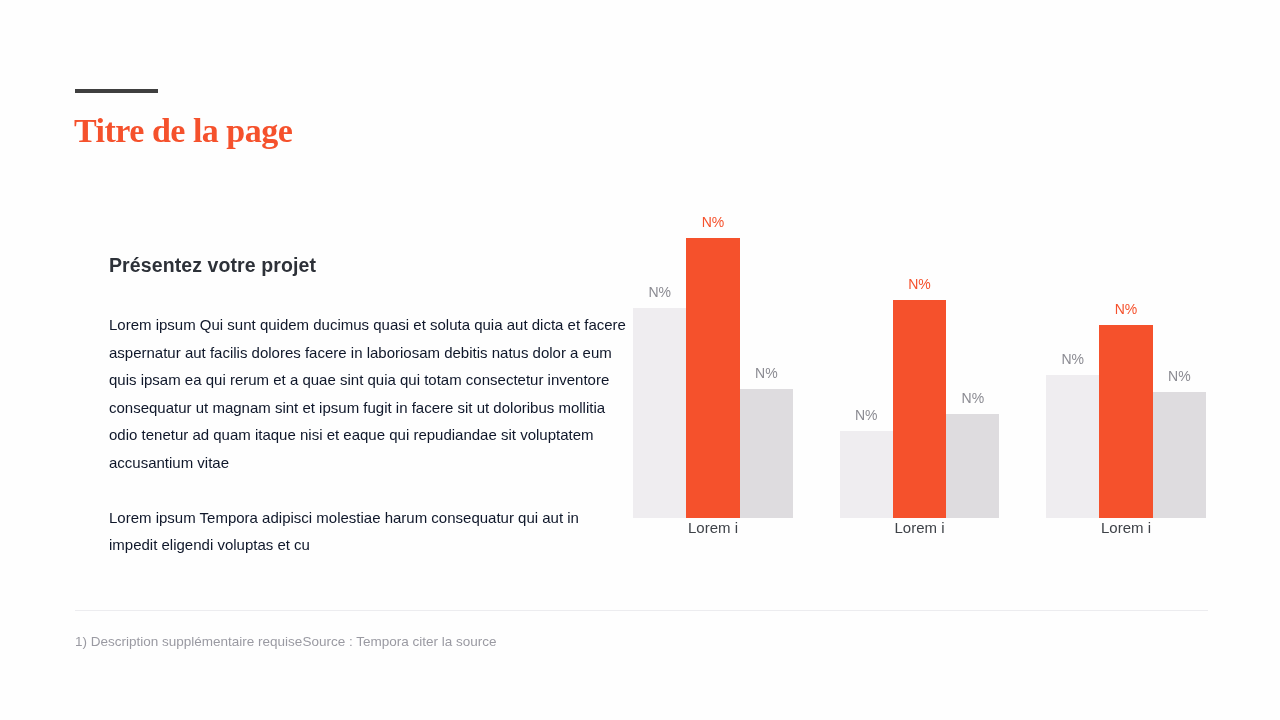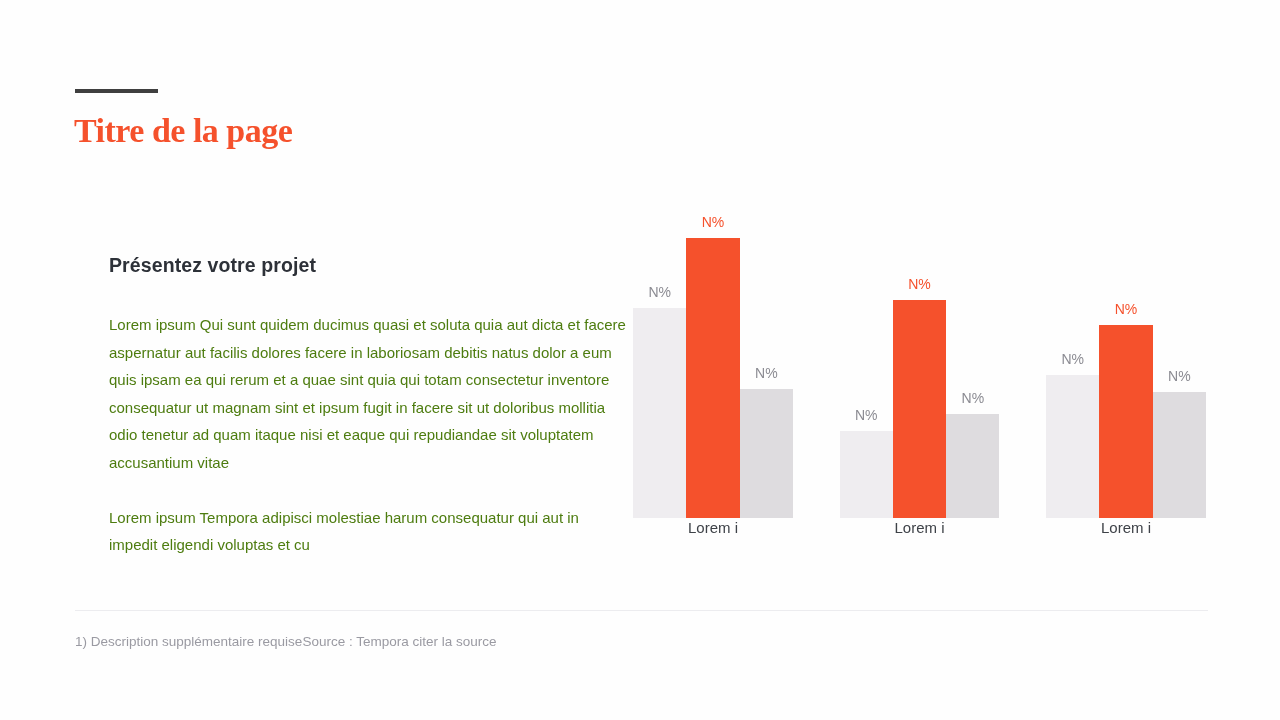--- a/index.html
+++ b/index.html
@@ -31,21 +31,21 @@
   .text-column{
     position:absolute;left:75px;top:254px;width:518px;margin-left:34px;
   }
   .section-heading{
     margin:0 0 34px 0;
     font-size:19.5px;font-weight:700;color:#2D3138;
     letter-spacing:0.1px;
   }
   .text-column p{
     margin:0 0 27px 0;
-    font-size:15px;line-height:27.6px;color:#4d7c0f;
+    font-size:15px;line-height:27.6px;color:#0f172a;
   }
 
   
   .chart{
     position:absolute;left:633px;top:238px;width:573px;
     display:flex;justify-content:space-between;
   }
   .chart-group{width:160px;flex:0 0 160px;}
   .bars-row{
     display:flex;height:280px;align-items:flex-end;

